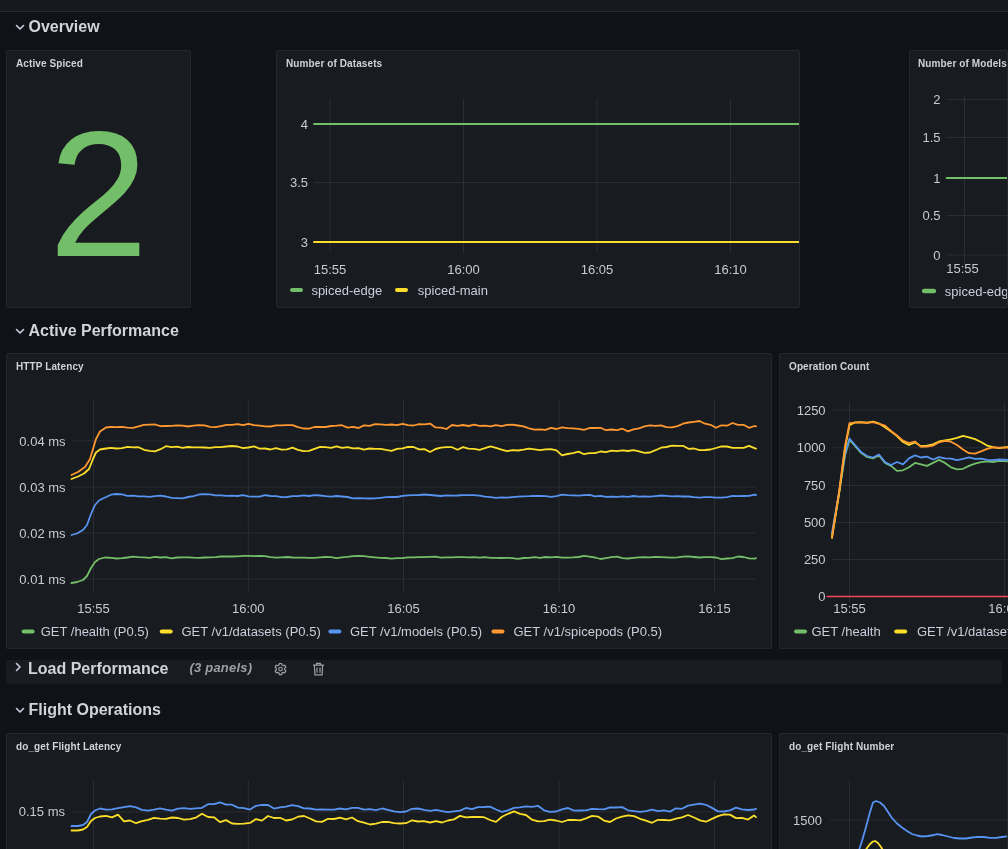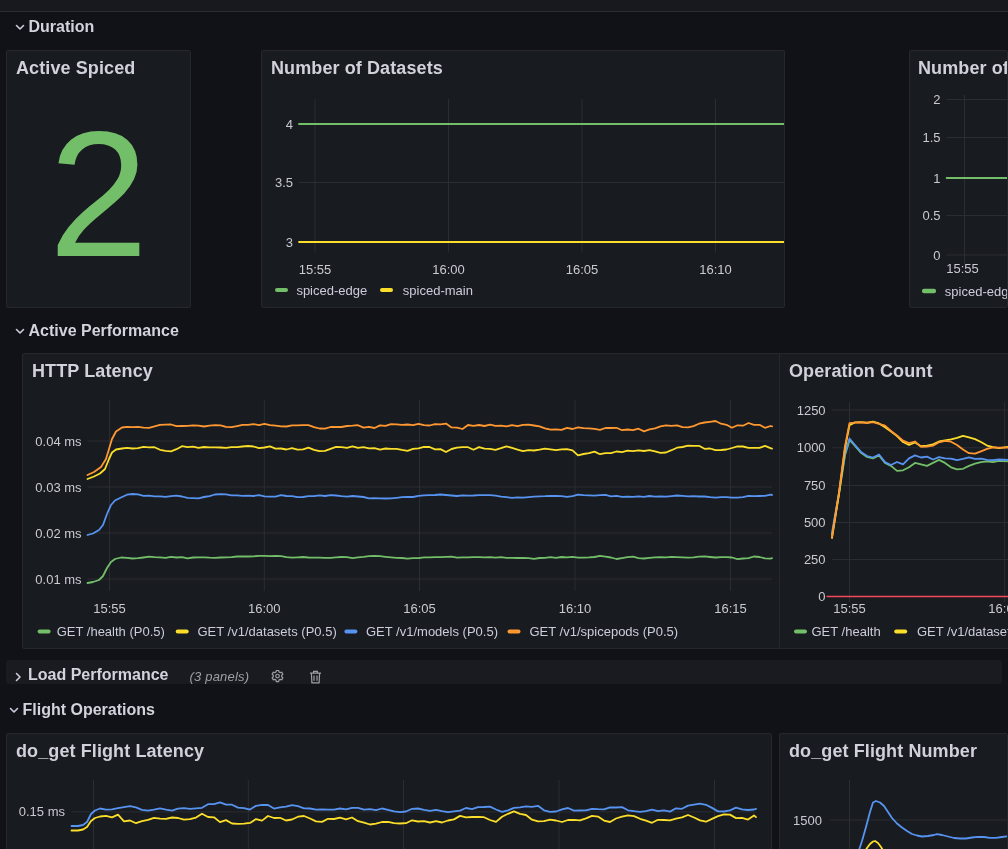--- a/index.html
+++ b/index.html
@@ -3,39 +3,39 @@
 * { margin:0; padding:0; box-sizing:border-box; }
 html,body { width:1008px; height:849px; overflow:hidden; background:#111217;
   font-family:"Liberation Sans", sans-serif; position:relative; }
 .topstrip { position:absolute; left:0; top:0; width:1008px; height:12px;
   background:#18191e; border-bottom:1px solid #2b2c31; }
 .rowhead { position:absolute; display:flex; align-items:center; height:22px;
   color:#d2d3dc; font-size:16px; font-weight:700; }
 .rowhead .chev { margin-right:1.5px; }
 .panel { position:absolute; background:#181b1f; border:1px solid #25272c;
   border-radius:2px; overflow:hidden; }
-.ptitle { position:absolute; top:7px; color:#d0d1da; font-size:18px;
+.ptitle { position:absolute; top:7px; color:#d0d1da; font-size:10px;
   font-weight:700; letter-spacing:0.1px; white-space:nowrap; }
 .panel svg { position:absolute; left:0; top:0; }
 .bignum { position:absolute; left:0; top:29px; width:100%; height:227px;
   display:flex; align-items:center; justify-content:center;
   color:#73bf69; font-size:179px; font-weight:500; }
-.panels3 { font-style:italic; font-weight:400; font-size:13px; color:#9d9ea6; margin-left:21px; letter-spacing:0.2px;margin-top:16px; }
+.panels3 { font-style:italic; font-weight:700; font-size:13px; color:#9d9ea6; margin-left:21px; letter-spacing:0.2px; }
 .loadbar { position:absolute; left:6px; top:660px; width:996px; height:24px;
-  background:#1a1b20; border-radius:2px; display:flex; align-items:flex-end;
+  background:#1a1b20; border-radius:2px; display:flex; align-items:flex-start;
   color:#d2d3dc; font-size:16px; font-weight:700; }
 .loadbar .chev { margin-left:5px; margin-right:3px; }
 </style></head>
 <body>
 <div class="topstrip"></div>
 <div class="rowhead" style="left:13px;top:16px">
     <svg class="chev" width="14" height="14" viewBox="0 0 14 14">
       <path d="M3.5 5.5 L7 9 L10.5 5.5" fill="none" stroke="#ccccdc" stroke-width="1.6" stroke-linecap="round" stroke-linejoin="round"></path>
     </svg>
-    <span>Duration</span>
+    <span>Overview</span>
   </div>
 <div class="rowhead" style="left:13px;top:320px">
     <svg class="chev" width="14" height="14" viewBox="0 0 14 14">
       <path d="M3.5 5.5 L7 9 L10.5 5.5" fill="none" stroke="#ccccdc" stroke-width="1.6" stroke-linecap="round" stroke-linejoin="round"></path>
     </svg>
     <span>Active Performance</span>
   </div>
 <div class="loadbar">
     <svg class="chev" width="14" height="14" viewBox="0 0 14 14">
       <path d="M5.5 3.5 L9 7 L5.5 10.5" fill="none" stroke="#ccccdc" stroke-width="1.6" stroke-linecap="round" stroke-linejoin="round"></path>
@@ -43,31 +43,31 @@
     <span>Load Performance</span>
     <span class="panels3">(3 panels)</span>
     <svg width="15" height="15" viewBox="0 0 16 16" style="margin-left:21px;margin-top:2px">
       <path fill="none" stroke="#9d9ea6" stroke-width="1.3" d="M6.8 1.6 L9.2 1.6 L9.6 3.2 A5 5 0 0 1 10.9 3.9 L12.5 3.4 L13.7 5.5 L12.5 6.7 A5 5 0 0 1 12.5 8.2 L13.7 9.4 L12.5 11.5 L10.9 11 A5 5 0 0 1 9.6 11.8 L9.2 13.4 L6.8 13.4 L6.4 11.8 A5 5 0 0 1 5.1 11 L3.5 11.5 L2.3 9.4 L3.5 8.2 A5 5 0 0 1 3.5 6.7 L2.3 5.5 L3.5 3.4 L5.1 3.9 A5 5 0 0 1 6.4 3.2 Z"></path>
       <circle cx="8" cy="7.5" r="1.9" fill="none" stroke="#9d9ea6" stroke-width="1.3"></circle>
     </svg>
     <svg width="13" height="14" viewBox="0 0 13 14" style="margin-left:24px;margin-top:2px">
       <path fill="none" stroke="#9d9ea6" stroke-width="1.2" d="M1 3.2 L12 3.2 M4.6 3 L4.6 1.4 L8.4 1.4 L8.4 3 M2.4 3.4 L2.9 12.8 L10.1 12.8 L10.6 3.4 M5 5.4 L5 10.8 M8 5.4 L8 10.8"></path>
     </svg>
   </div>
-<div class="rowhead" style="left:7px;top:699px">
+<div class="rowhead" style="left:13px;top:699px">
     <svg class="chev" width="14" height="14" viewBox="0 0 14 14">
       <path d="M3.5 5.5 L7 9 L10.5 5.5" fill="none" stroke="#ccccdc" stroke-width="1.6" stroke-linecap="round" stroke-linejoin="round"></path>
     </svg>
     <span>Flight Operations</span>
   </div>
 <div class="panel" style="left:6px;top:50px;width:185px;height:258px">
 <div class="ptitle" style="left:9px">Active Spiced</div>
 <div class="bignum">2</div>
 </div>
-<div class="panel" style="left:261px;top:50px;width:524px;height:258px">
+<div class="panel" style="left:276px;top:50px;width:524px;height:258px">
 <div class="ptitle" style="left:9px">Number of Datasets</div>
 <svg width="637" height="258" viewBox="0 0 637 258" font-family="Liberation Sans, sans-serif">
       <line x1="37.0" y1="73.0" x2="620.0" y2="73.0" stroke="#2b2d34" stroke-width="1"></line>
       <line x1="37.0" y1="131.5" x2="620.0" y2="131.5" stroke="#2b2d34" stroke-width="1"></line>
       <line x1="37.0" y1="191.0" x2="620.0" y2="191.0" stroke="#2b2d34" stroke-width="1"></line>
       <line x1="53.0" y1="48.0" x2="53.0" y2="201.5" stroke="#2b2d34" stroke-width="1"></line>
       <line x1="186.5" y1="48.0" x2="186.5" y2="201.5" stroke="#2b2d34" stroke-width="1"></line>
       <line x1="320.0" y1="48.0" x2="320.0" y2="201.5" stroke="#2b2d34" stroke-width="1"></line>
       <line x1="453.5" y1="48.0" x2="453.5" y2="201.5" stroke="#2b2d34" stroke-width="1"></line>
       <line x1="586.5" y1="48.0" x2="586.5" y2="201.5" stroke="#2b2d34" stroke-width="1"></line>
@@ -100,21 +100,21 @@
       <text x="30.5" y="53.0" text-anchor="end" font-size="13" fill="#c9cad3" font-weight="400">2</text>
       <text x="30.5" y="91.0" text-anchor="end" font-size="13" fill="#c9cad3" font-weight="400">1.5</text>
       <text x="30.5" y="131.5" text-anchor="end" font-size="13" fill="#c9cad3" font-weight="400">1</text>
       <text x="30.5" y="169.0" text-anchor="end" font-size="13" fill="#c9cad3" font-weight="400">0.5</text>
       <text x="30.5" y="208.5" text-anchor="end" font-size="13" fill="#c9cad3" font-weight="400">0</text>
       <text x="52.5" y="221.5" text-anchor="middle" font-size="13" fill="#c9cad3" font-weight="400">15:55</text>
       <rect x="12.0" y="237.8" width="14" height="4.5" rx="2" fill="#73bf69"></rect>
       <text x="34.8" y="244.5" text-anchor="start" font-size="13" fill="#ccccdc">spiced-edge</text>
     </svg>
 </div>
-<div class="panel" style="left:22px;top:353px;width:766px;height:296px">
+<div class="panel" style="left:6px;top:353px;width:766px;height:296px">
 <div class="ptitle" style="left:9px">HTTP Latency</div>
 <svg width="766" height="296" viewBox="0 0 766 296" font-family="Liberation Sans, sans-serif">
       <line x1="64.5" y1="87.0" x2="749.0" y2="87.0" stroke="#2b2d34" stroke-width="1"></line>
       <line x1="64.5" y1="133.0" x2="749.0" y2="133.0" stroke="#2b2d34" stroke-width="1"></line>
       <line x1="64.5" y1="179.0" x2="749.0" y2="179.0" stroke="#2b2d34" stroke-width="1"></line>
       <line x1="64.5" y1="225.0" x2="749.0" y2="225.0" stroke="#2b2d34" stroke-width="1"></line>
       <line x1="86.5" y1="46.0" x2="86.5" y2="237.0" stroke="#2b2d34" stroke-width="1"></line>
       <line x1="241.3" y1="46.0" x2="241.3" y2="237.0" stroke="#2b2d34" stroke-width="1"></line>
       <line x1="396.5" y1="46.0" x2="396.5" y2="237.0" stroke="#2b2d34" stroke-width="1"></line>
       <line x1="552.0" y1="46.0" x2="552.0" y2="237.0" stroke="#2b2d34" stroke-width="1"></line>

